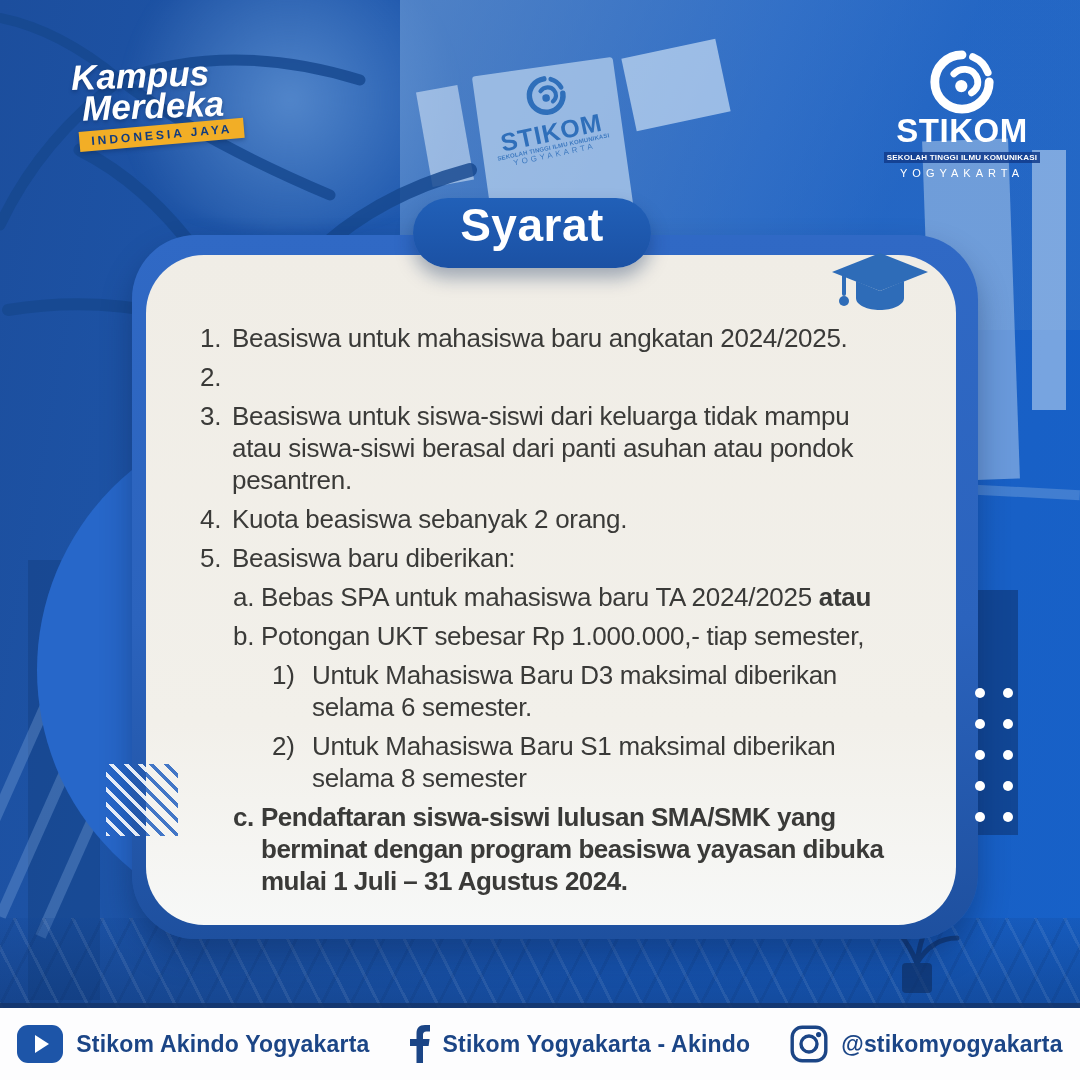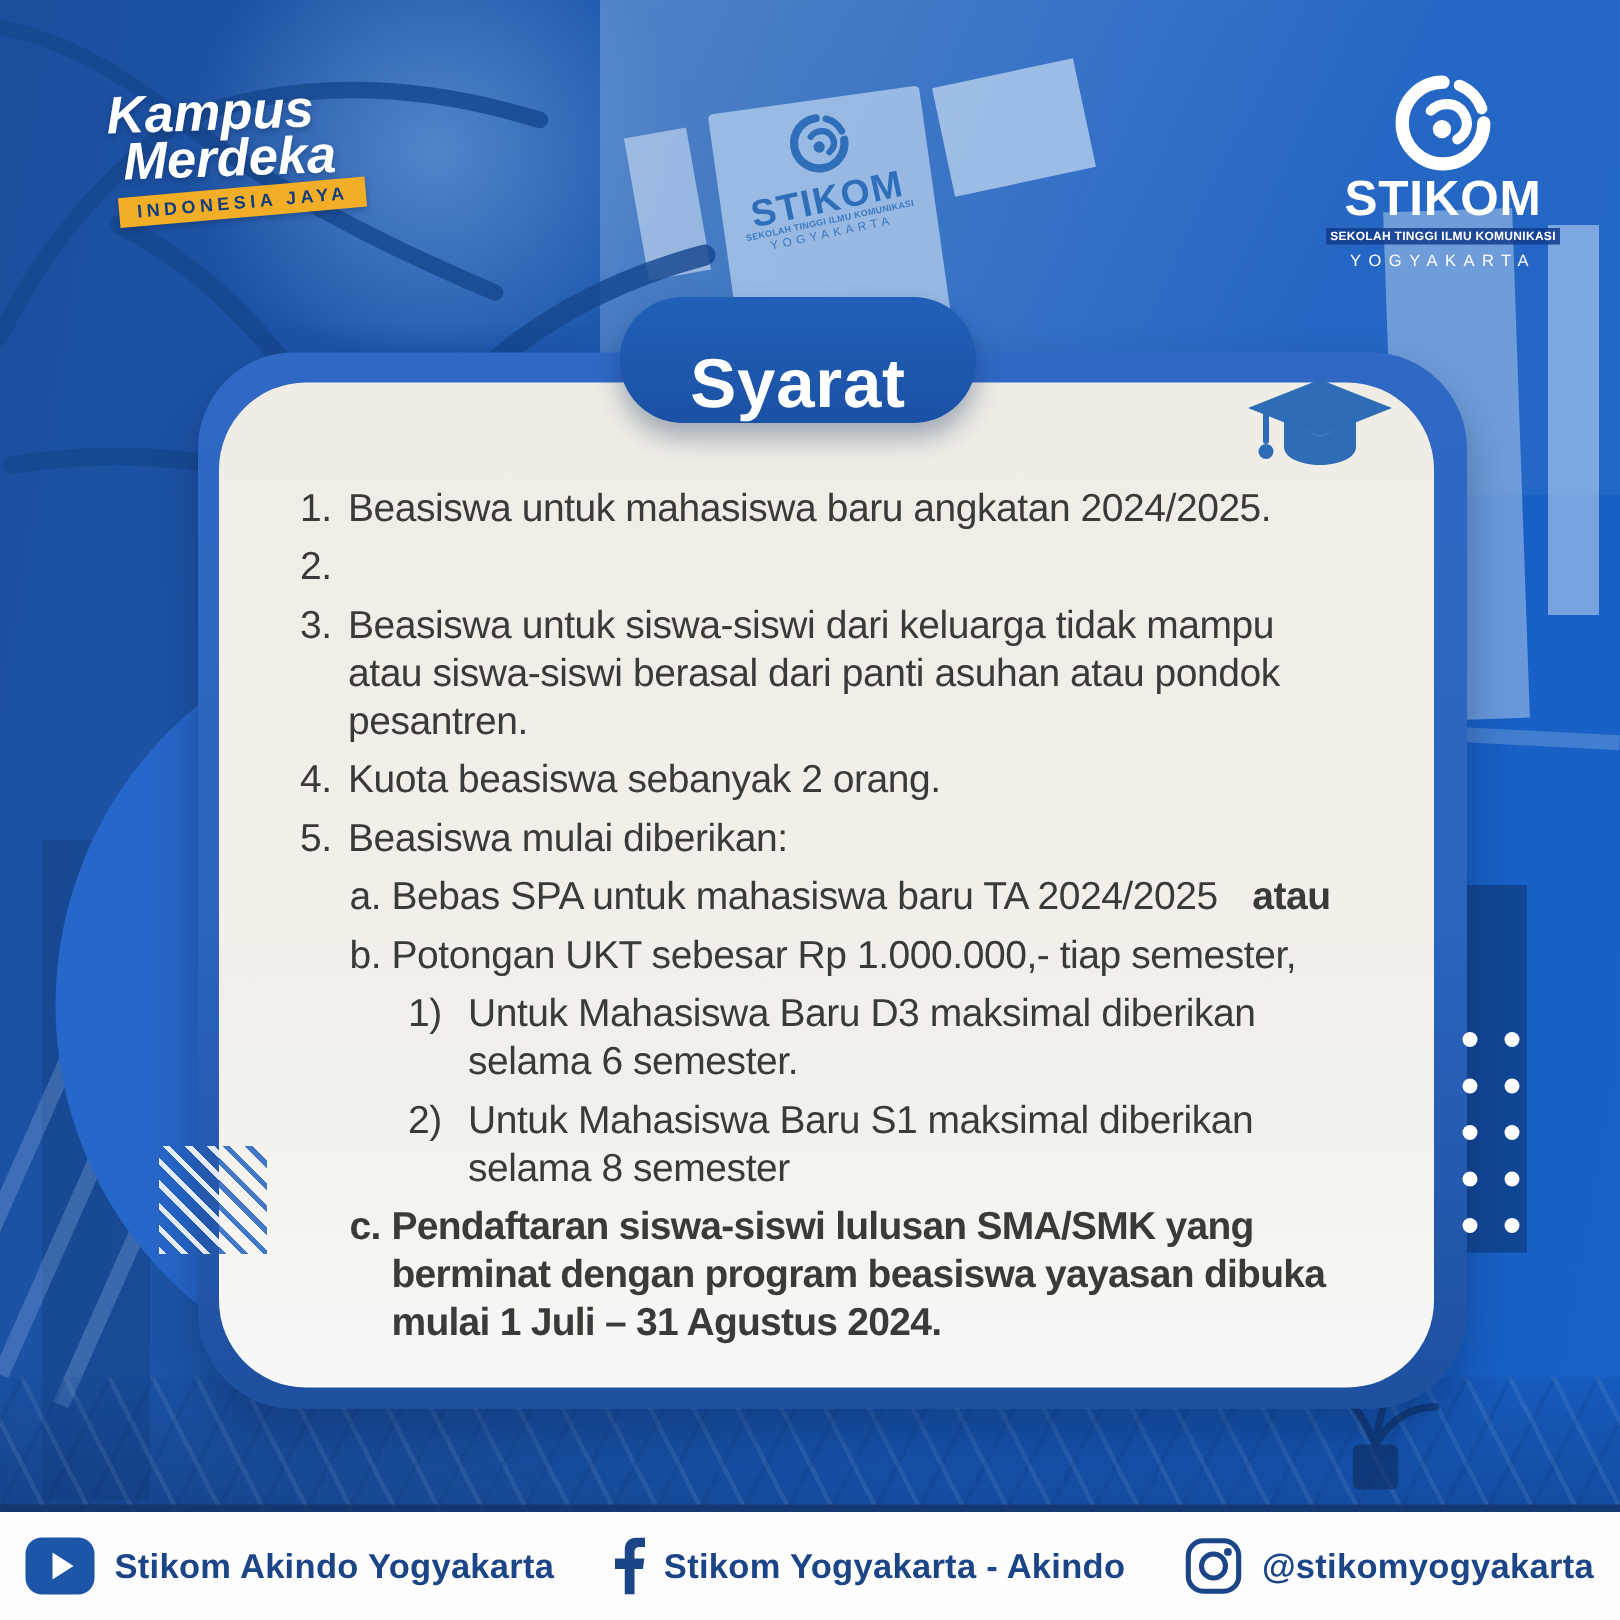--- a/index.html
+++ b/index.html
@@ -35,37 +35,37 @@
   .plant{left:872px;top:868px;opacity:.6;}
 
   
   .blob-circle{left:37px;top:412px;width:516px;height:516px;border-radius:50%;
                background:#2767c9;}
   .card-back{left:132px;top:235px;width:846px;height:704px;border-radius:64px;
              background:linear-gradient(180deg,#3069c5 0%,#2b63bd 55%,#1e509f 100%);
              box-shadow:0 16px 30px rgba(8,30,70,.35);}
   .card{left:146px;top:255px;width:810px;height:670px;border-radius:58px;
         background:linear-gradient(180deg,#f0ede6 0%,#f2f0ea 70%,#f7f8f7 100%);}
-  .pill{left:413px;top:198px;width:238px;height:84px;border-radius:46px;
+  .pill{left:413px;top:198px;width:238px;height:70px;border-radius:46px;
         background:linear-gradient(180deg,#2160b8,#1b51a4);
-        display:flex;align-items:flex-end;justify-content:center;
+        display:flex;align-items:flex-start;justify-content:center;
         box-shadow:0 10px 18px rgba(10,40,90,.35);}
   .pill span{color:#fff;font-size:46px;font-weight:bold;letter-spacing:.5px;}
   .cap-icon{left:830px;top:252px;}
 
   
   .list{left:200px;top:322px;width:722px;color:#3a3a38;font-size:26px;line-height:32px;letter-spacing:-.3px;}
   .row{display:flex;margin-bottom:7px;}
   .mk{flex:none;width:32px;}
   .sub{margin-left:33px;}
   .sub .mk{width:28px;}
   .subsub{margin-left:72px;}
   .subsub .mk{width:40px;}
   .tx{white-space:pre-line;}
-  .tx-bold{font-weight:bold;margin-left:23px;text-align:center;}
+  .tx-bold{font-weight:bold;margin-left:7px;text-align:center;}
   .bold-row{font-weight:bold;letter-spacing:-.5px;}
 
   
   .hatch{left:106px;top:764px;width:72px;height:72px;}
   .hatch .h-l{position:absolute;left:0;top:0;width:40px;height:72px;
       background:repeating-linear-gradient(45deg,rgba(255,255,255,.88) 0 3.5px,transparent 3.5px 10.5px);}
   .hatch .h-r{position:absolute;left:40px;top:0;width:32px;height:72px;
       background:repeating-linear-gradient(45deg,rgba(47,105,194,.9) 0 3.5px,transparent 3.5px 10.5px);}
   .dots{left:975px;top:688px;display:grid;grid-template-columns:repeat(2,10px);gap:21px 18px;}
   .dot{width:10px;height:10px;border-radius:50%;background:#fff;}
@@ -181,21 +181,21 @@
       <span class="tx">Beasiswa untuk siswa-siswi dari keluarga tidak mampu
 atau siswa-siswi berasal dari panti asuhan atau pondok
 pesantren.</span>
     </div>
     <div class="row">
       <span class="mk">4.</span>
       <span class="tx">Kuota beasiswa sebanyak 2 orang.</span>
     </div>
     <div class="row">
       <span class="mk">5.</span>
-      <span class="tx">Beasiswa mulai diberikan:</span>
+      <span class="tx">Beasiswa baru diberikan:</span>
     </div>
 
     <div class="row sub">
       <span class="mk">a.</span>
       <span><span class="tx">Bebas SPA untuk mahasiswa baru TA 2024/2025</span><span class="tx-bold">atau</span></span>
     </div>
     <div class="row sub">
       <span class="mk">b.</span>
       <span class="tx">Potongan UKT sebesar Rp 1.000.000,- tiap semester,</span>
     </div>

